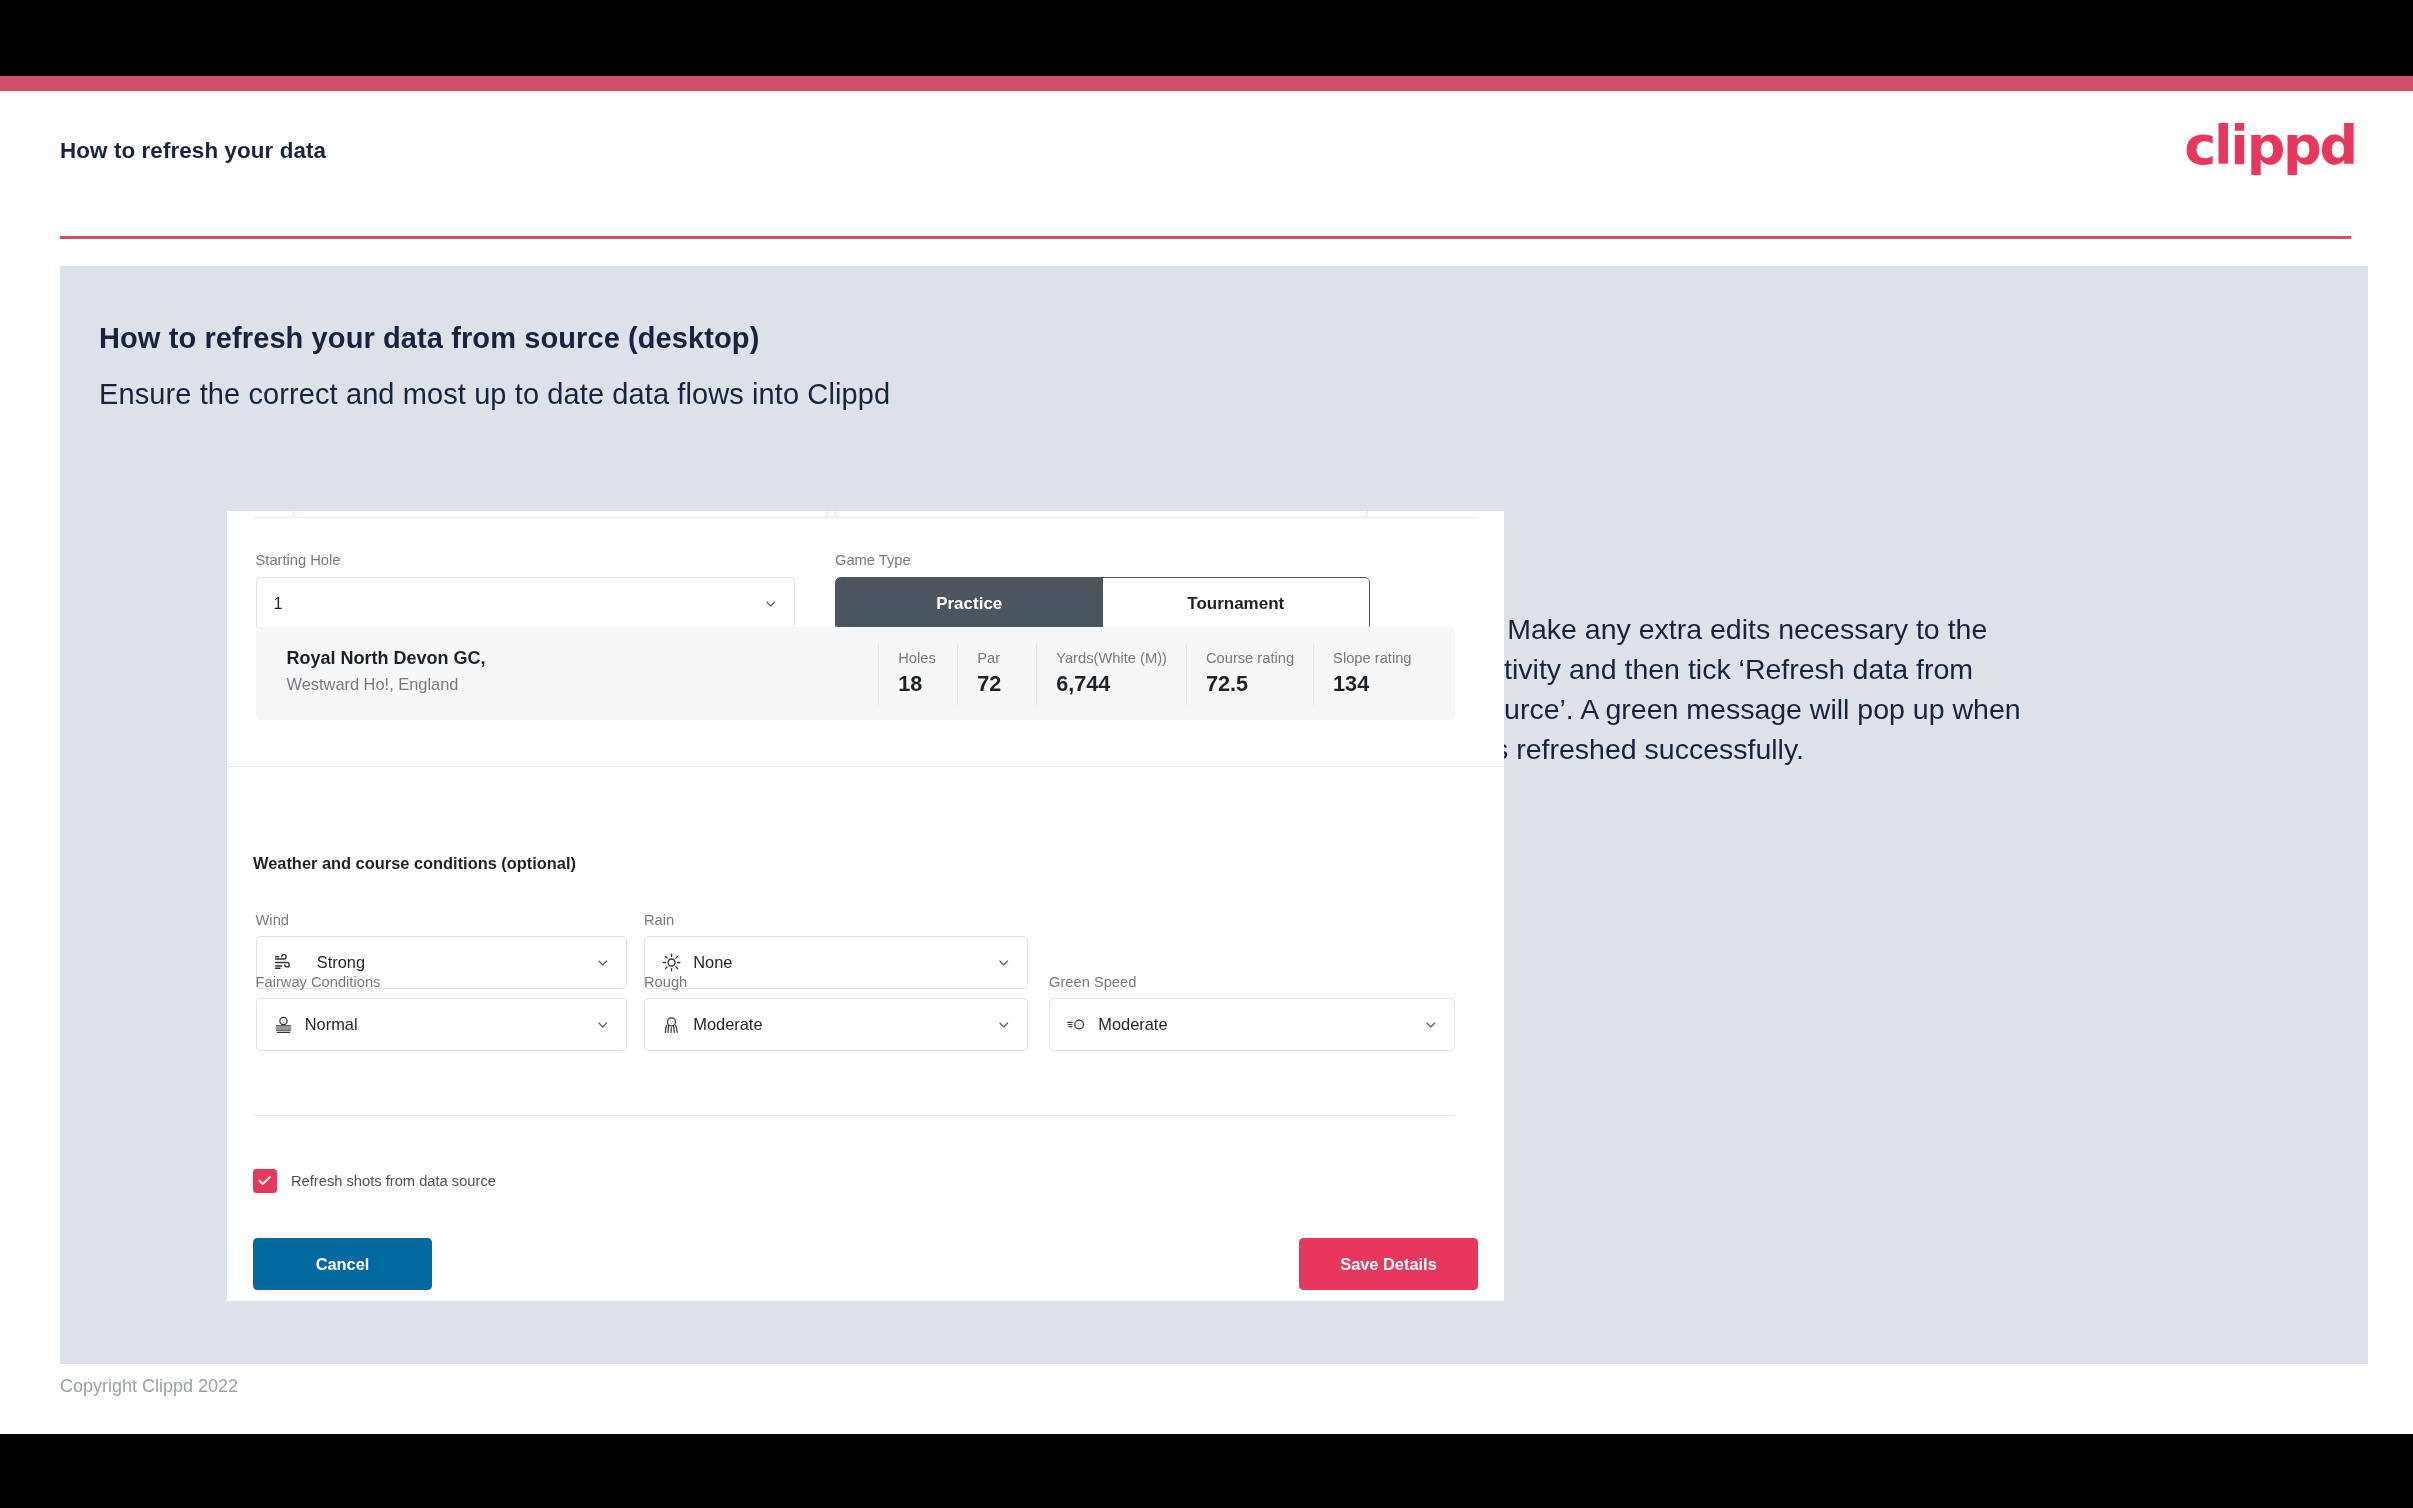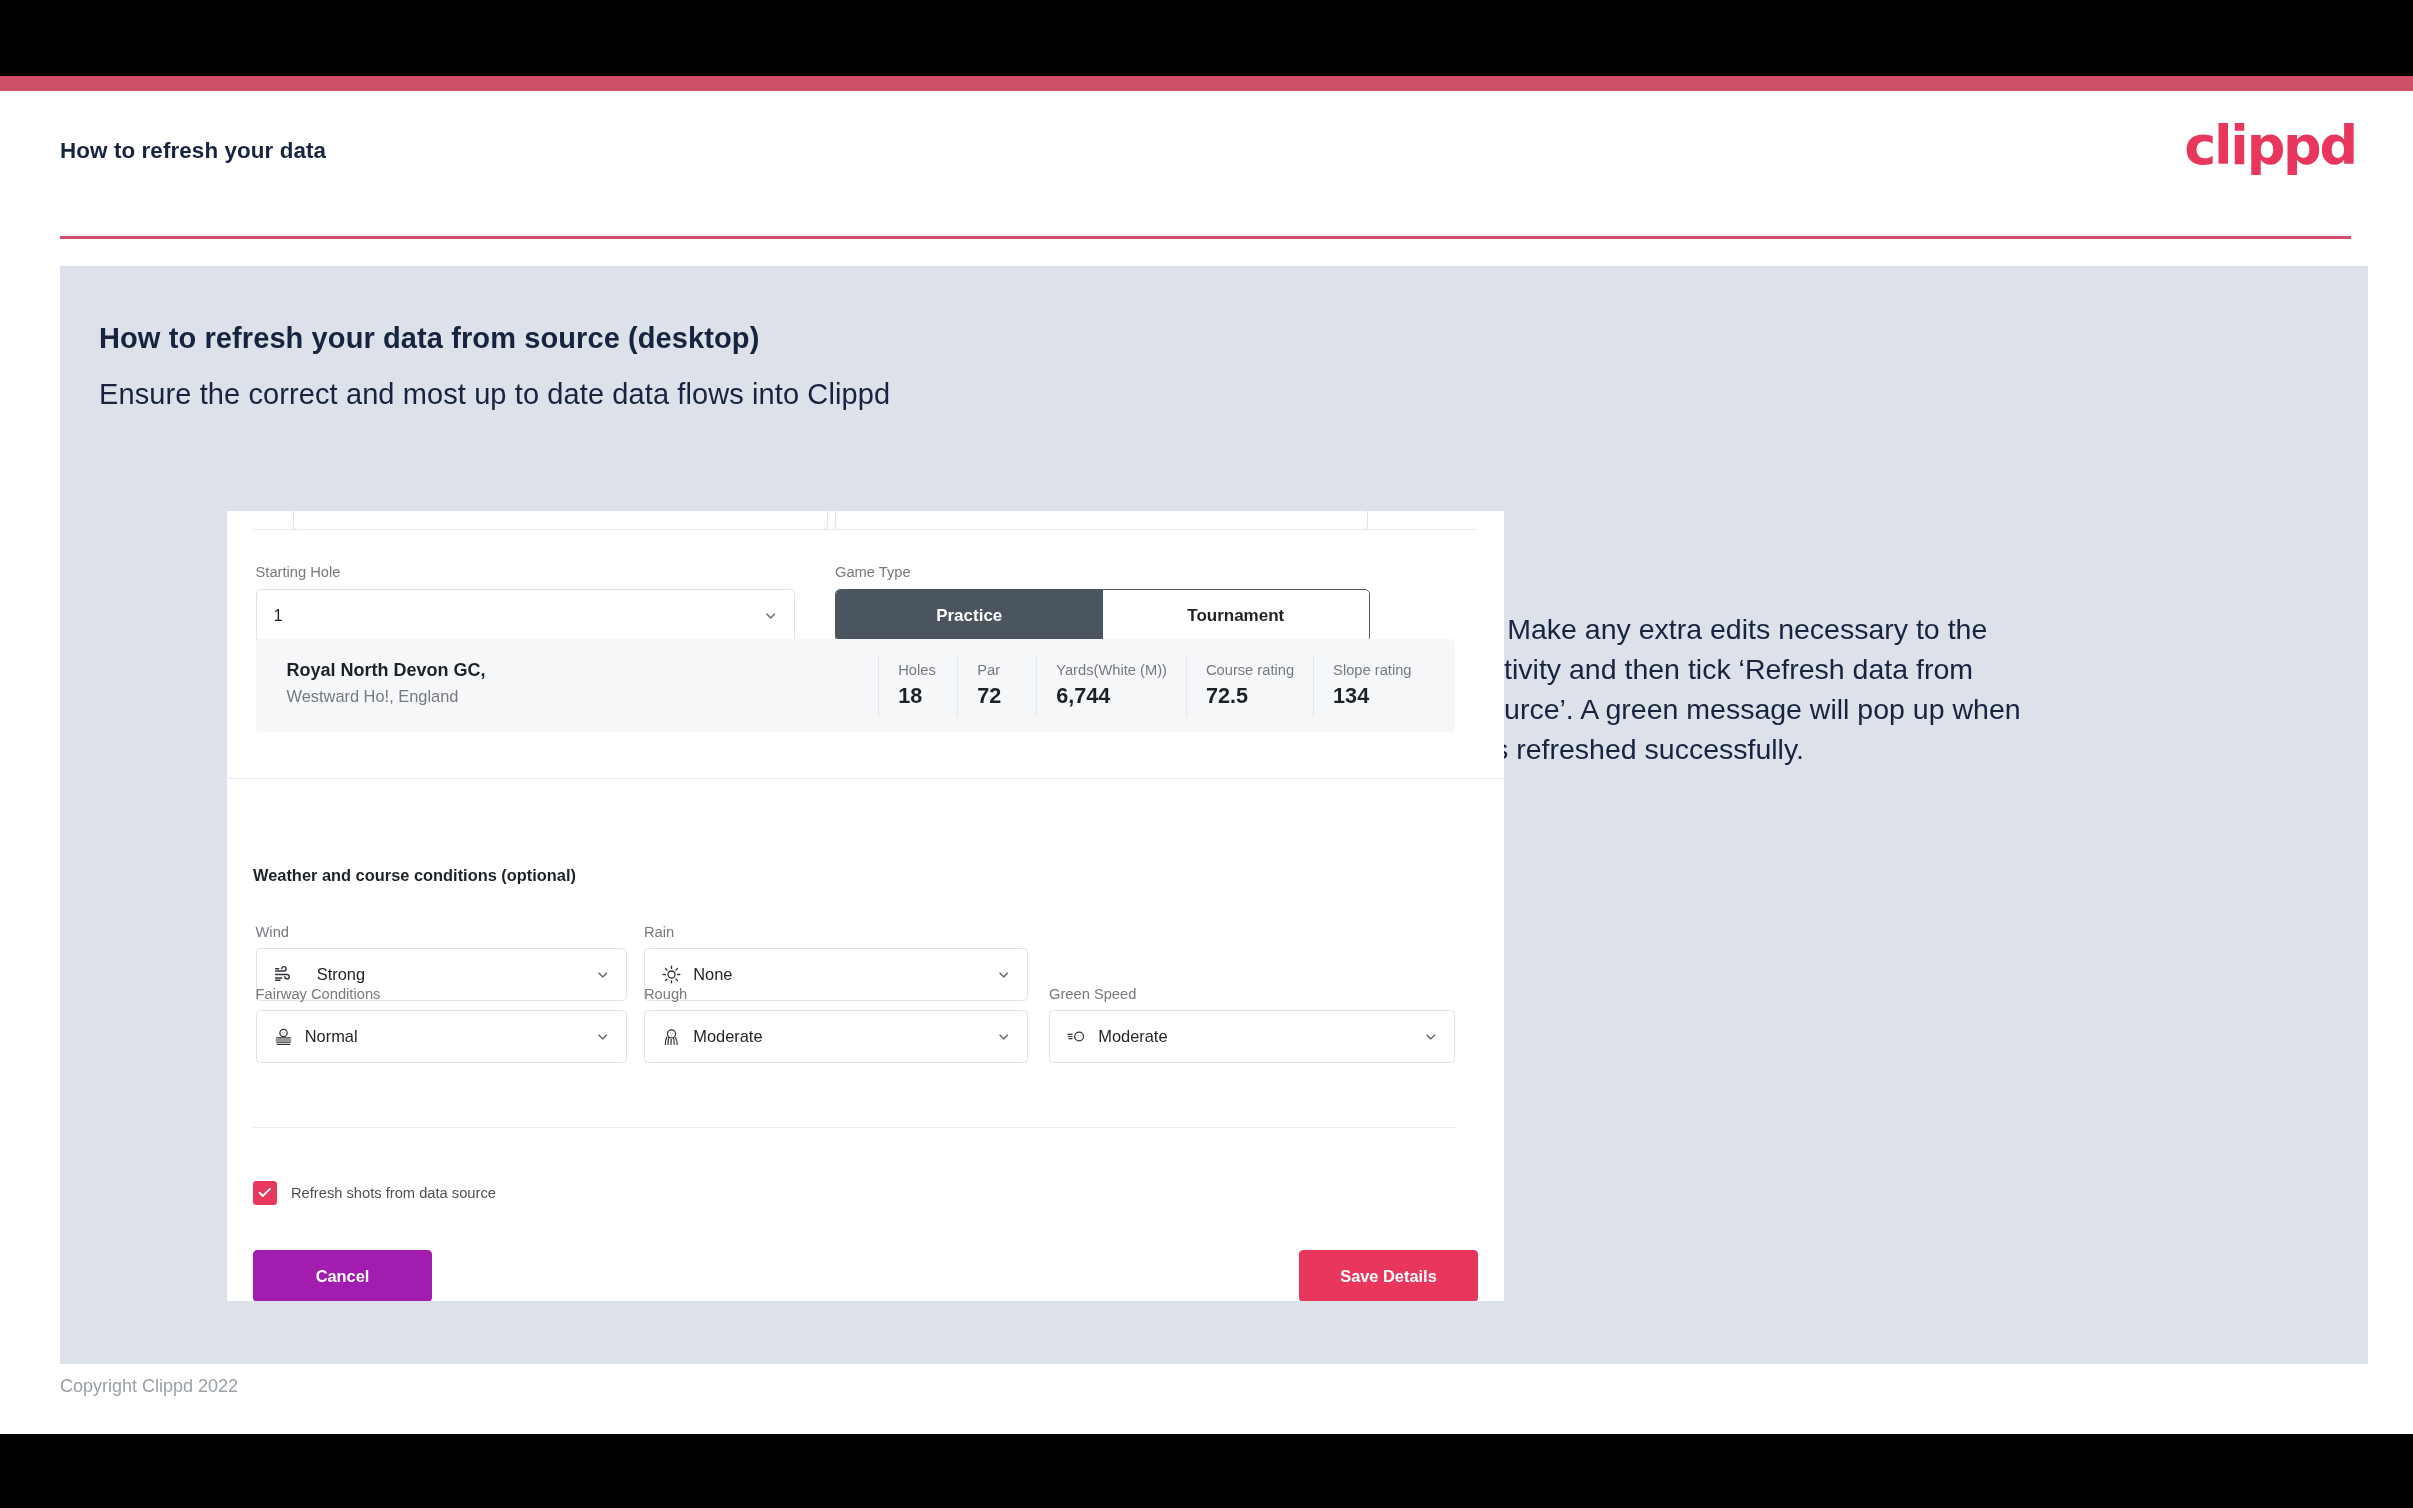--- a/index.html
+++ b/index.html
@@ -87,21 +87,21 @@
   }
 
   
   .app-shot {
     position: absolute; left: 167px; top: 245px;
     width: 1277px; height: 790px;
     background: #ffffff;
     overflow: hidden;
   }
   .shot-inner {
-    position: absolute; left: 0; top: 12px;
+    position: absolute; left: 0; top: 0;
     width: 1277px; height: 858px;
   }
 
   
   .crop-field {
     position: absolute; top: -19px; height: 26px;
     border: 0.9px solid #dfe3e8;
     border-radius: 4.3px;
     background: #ffffff;
   }
@@ -221,21 +221,21 @@
 
   
   .btn {
     position: absolute;
     height: 52px;
     border-radius: 4.3px;
     display: flex; align-items: center; justify-content: center;
     font-size: 16.4px; font-weight: bold;
     cursor: pointer;
   }
-  .btn-cancel { left: 26px; top: 727px; width: 179px; background: #a21caf; color: #ffffff; }
+  .btn-cancel { left: 26px; top: 727px; width: 179px; background: #0369a1; color: #ffffff; }
   .btn-save   { right: 26px; top: 727px; width: 179px; background: #e8365d; color: #ffffff; }
 
   
   .footer {
     position: absolute; left: 60px; top: 1376px;
     font-size: 18px; color: #9aa0a8;
   }
 </style>
 </head>
 <body>

